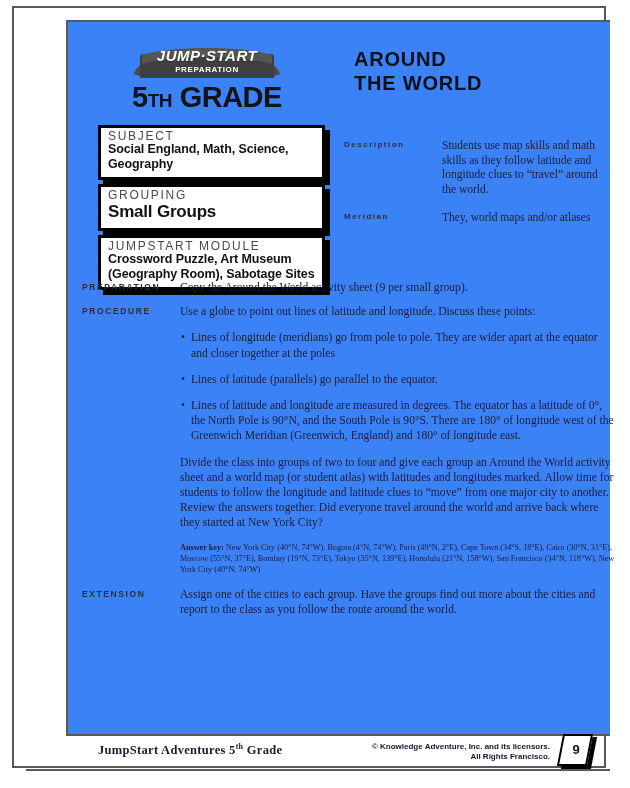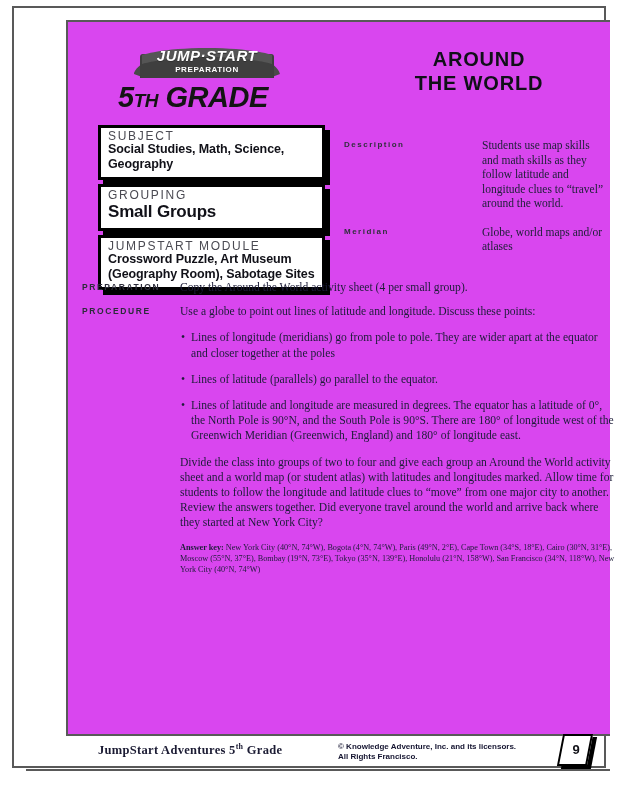--- a/index.html
+++ b/index.html
@@ -32,21 +32,21 @@
     position: absolute;
     left: 52px;
     top: 12px;
     width: 544px;
     height: 716px;
     border-left: 2px solid #595959;
     border-top: 2px solid #595959;
     border-bottom: 2px solid #595959;
     border-right: none;
     box-sizing: border-box;
-    background: #d946ef;
+    background: #3b82f6;
   }
 
   .content {
     position: absolute;
     left: 14px;
     top: 0;
     right: 0;
     bottom: 0;
   }
 
@@ -101,23 +101,23 @@
     text-align: center;
     font-family: "Liberation Sans", sans-serif;
     font-weight: bold;
     font-size: 8px;
     letter-spacing: 0.6px;
     color: #ffffff;
     pointer-events: none;
   }
   .logo-grade {
     margin-top: 1px;
-    font-family: "Liberation Sans", sans-serif;
-    font-weight: bold;
-    font-style: italic;
+    text-align: center;
+    font-family: "Liberation Sans", sans-serif;
+    font-weight: bold;
     font-size: 29px;
     line-height: 32px;
     letter-spacing: -0.5px;
     color: #141414;
     white-space: nowrap;
   }
   .logo-grade .small {
     font-size: 19px;
   }
 
@@ -159,40 +159,38 @@
     line-height: 22px;
     letter-spacing: -0.2px;
   }
 
   
   .title-block {
     position: absolute;
     left: 272px;
     top: 25px;
     width: 250px;
-    text-align: center;
   }
   .doc-title {
     font-family: "Liberation Sans", sans-serif;
     font-weight: bold;
     font-size: 20px;
     line-height: 24px;
     letter-spacing: 0.8px;
     color: #101018;
   }
   .meta-block {
     position: absolute;
     left: 262px;
     top: 116px;
     width: 262px;
   }
   .meta-row {
     display: flex;
     margin-bottom: 14px;
-    gap: 40px;
   }
   .meta-label {
     width: 98px;
     flex: 0 0 98px;
     font-family: "Liberation Sans", sans-serif;
     font-size: 8px;
     letter-spacing: 1.5px;
     color: #30303c;
     font-weight: bold;
     padding-top: 2px;
@@ -293,23 +291,24 @@
     color: #1b1b33;
     letter-spacing: 0.3px;
     white-space: nowrap;
   }
   .footer-left .sup {
     font-size: 8px;
     vertical-align: super;
   }
   .footer-right {
     position: absolute;
-    left: 272px;
+    left: 262px;
     top: 6px;
     width: 222px;
+    text-align: right;
     font-family: "Liberation Sans", sans-serif;
     font-weight: bold;
     font-size: 8px;
     line-height: 10px;
     color: #141430;
   }
   .page-num-box {
     position: absolute;
     left: 494px;
     top: -2px;
@@ -369,21 +368,21 @@
             <div class="logo-adv-text">PREPARATION</div>
           </div>
           <div class="logo-grade"><span>5</span><span class="small">TH</span>
             <span>GRADE</span></div>
         </div>
 
         <div class="info-stack">
 
           <div class="info-box">
             <div class="info-label">SUBJECT</div>
-            <div class="info-value">Social Studies, Math, Science, Geography</div>
+            <div class="info-value">Social England, Math, Science, Geography</div>
           </div>
 
           <div class="info-box">
             <div class="info-label">GROUPING</div>
             <div class="info-value big">Small Groups</div>
           </div>
 
           <div class="info-box">
             <div class="info-label">JUMPSTART MODULE</div>
             <div class="info-value">Crossword Puzzle, Art Museum (Geography Room), Sabotage Sites</div>
@@ -396,49 +395,55 @@
           <div class="doc-title">THE WORLD</div>
         </div>
 
         <div class="meta-block">
           <div class="meta-row">
             <div class="meta-label">Description</div>
             <div class="meta-text">Students use map skills and math skills as they follow latitude and longitude clues to “travel” around the world.</div>
           </div>
           <div class="meta-row">
             <div class="meta-label">Meridian</div>
-            <div class="meta-text">Globe, world maps and/or atlases</div>
+            <div class="meta-text">They, world maps and/or atlases</div>
           </div>
         </div>
 
       </div>
 
       <div class="sections">
 
         <div class="section">
           <div class="sec-label">PREPARATION</div>
           <div class="sec-body">
-            <p>Copy the Around the World activity sheet (4 per small group).</p>
+            <p>Copy the Around the World activity sheet (9 per small group).</p>
           </div>
         </div>
 
         <div class="section">
           <div class="sec-label">PROCEDURE</div>
           <div class="sec-body">
             <p>Use a globe to point out lines of latitude and longitude. Discuss these points:</p>
             <ul class="bullets">
               <li>Lines of longitude (meridians) go from pole to pole. They are wider apart at the equator and closer together at the poles</li>
               <li>Lines of latitude (parallels) go parallel to the equator.</li>
               <li>Lines of latitude and longitude are measured in degrees. The equator has a latitude of 0°, the North Pole is 90°N, and the South Pole is 90°S. There are 180° of longitude west of the Greenwich Meridian (Greenwich, England) and 180° of longitude east.</li>
             </ul>
             <p>Divide the class into groups of two to four and give each group an Around the World activity sheet and a world map (or student atlas) with latitudes and longitudes marked. Allow time for students to follow the longitude and latitude clues to “move” from one major city to another. Review the answers together. Did everyone travel around the world and arrive back where they started at New York City?</p>
             <div class="answer-key"><b>Answer key:</b><span> New York City (40°N, 74°W), Bogota (4°N, 74°W), Paris (49°N, 2°E), Cape Town (34°S, 18°E), Cairo (30°N, 31°E), Moscow (55°N, 37°E), Bombay (19°N, 73°E), Tokyo (35°N, 139°E), Honolulu (21°N, 158°W), San Francisco (34°N, 118°W), New York City (40°N, 74°W)</span></div>
           </div>
         </div>
 
+        <div class="section" style="margin-top:12px">
+          <div class="sec-label">EXTENSION</div>
+          <div class="sec-body">
+            <p>Assign one of the cities to each group. Have the groups find out more about the cities and report to the class as you follow the route around the world.</p>
+          </div>
+        </div>
 
       </div>
 
     </div>
   </div>
 
   <div class="footer">
     <div class="footer-line"></div>
     <div class="footer-left"><span>JumpStart Adventures 5</span><span class="sup">th</span><span> Grade</span></div>
     <div class="footer-right">

